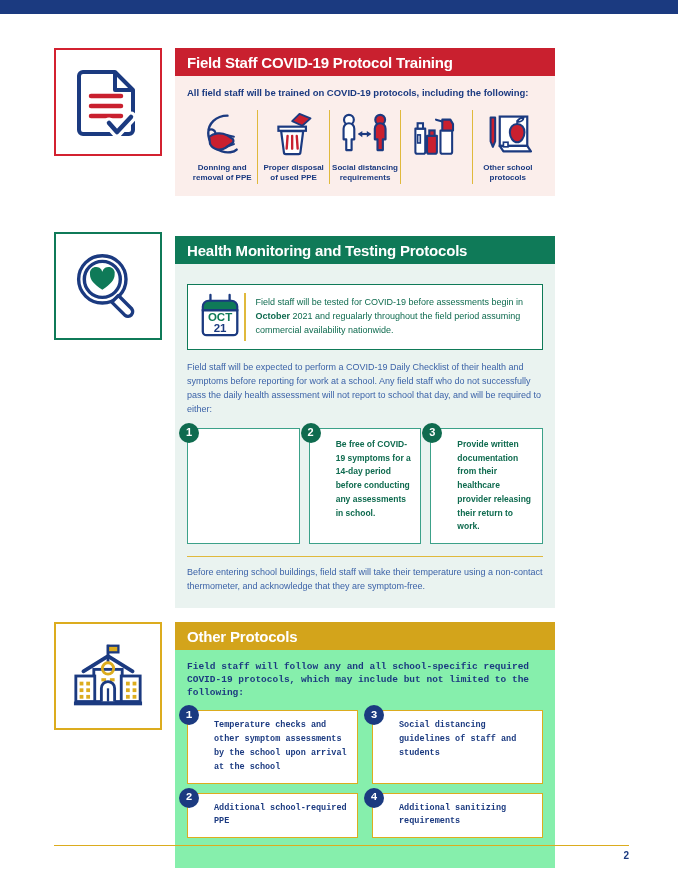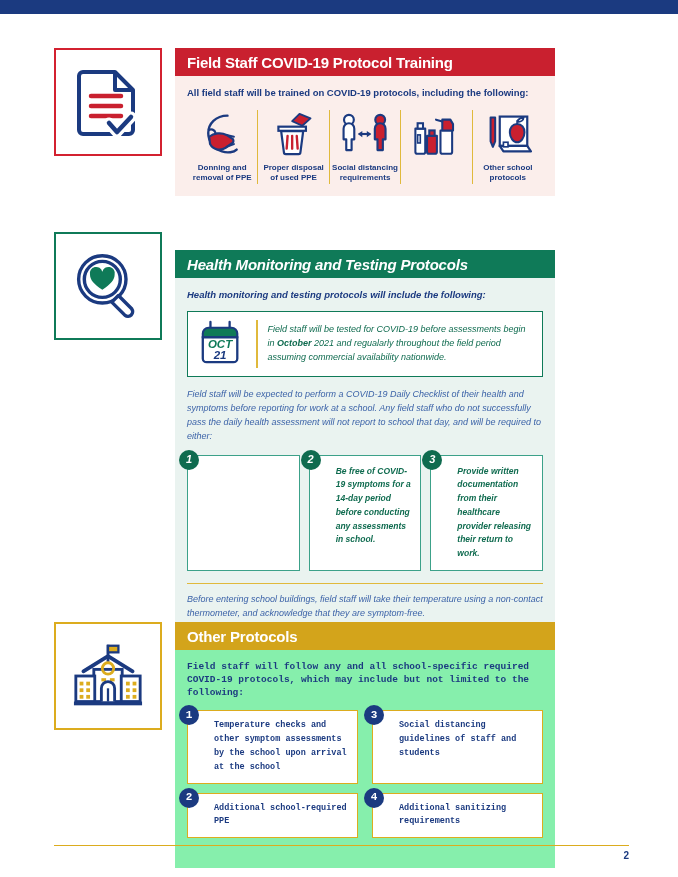--- a/index.html
+++ b/index.html
@@ -98,34 +98,34 @@
   }
   .icon-cap {
     margin-top: 7px;
     color: #1b3a80;
     font-size: 8px;
     font-weight: bold;
     line-height: 1.3;
   }
 
   
-  #sec2 { top: 250px; font-style: italic; }
+  #sec2 { top: 236px; }
   #sec2 .sec-head { background: #0f7a58; }
   #sec2 .sec-body { background: #eaf3f0; padding-bottom: 14px; }
 
   .callout {
     margin-top: 9px;
     background: #ffffff;
     border: 1.2px solid #0f7a58;
     display: flex;
     align-items: center;
     padding: 8px 10px;
     box-sizing: border-box;
   }
-  .callout-icon { flex: 0 0 auto; padding-right: 12px; }
+  .callout-icon { flex: 0 0 auto; padding-right: 0; }
   .callout-sep {
     flex: 0 0 auto;
     width: 1.5px;
     align-self: stretch;
     background: #e0b93c;
     margin-right: 10px;
   }
   .callout-text {
     color: #0f6b4f;
     font-size: 9px;
@@ -363,21 +363,20 @@
       <path d="M32 42 c-9 -6 -13 -11 -13 -16 a6.5 6.5 0 0 1 13 -3 a6.5 6.5 0 0 1 13 3 c0 5 -4 10 -13 16 z" fill="#0f7a58"></path>
     </svg>
   </span>
 </div>
 
 <div class="section" id="sec2">
   <div class="sec-head">
     <span class="title">Health Monitoring and Testing Protocols</span>
   </div>
   <div class="sec-body">
-    <p class="sec-intro">Health monitoring and testing protocols will include the following:</p>
 
     <div class="callout">
       <div class="callout-icon">
         <svg width="46" height="48" viewBox="0 0 48 50">
           <line x1="13" y1="2" x2="13" y2="10" stroke="#1b3a80" stroke-width="2.4" stroke-linecap="round"></line>
           <line x1="33" y1="2" x2="33" y2="10" stroke="#1b3a80" stroke-width="2.4" stroke-linecap="round"></line>
           <path d="M5 14 a6 6 0 0 1 6 -6 h24 a6 6 0 0 1 6 6 v4 h-36 z" fill="#0f7a58" stroke="#1b3a80" stroke-width="2.2"></path>
           <path d="M5 18 h36 v22 a4 4 0 0 1 -4 4 h-28 a4 4 0 0 1 -4 -4 z" fill="#ffffff" stroke="#1b3a80" stroke-width="2.4"></path>
           <text x="23" y="29" font-family="Liberation Sans, sans-serif" font-size="12" font-weight="bold" fill="#0f7a58" text-anchor="middle">OCT</text>
           <text x="23" y="41" font-family="Liberation Sans, sans-serif" font-size="12" font-weight="bold" fill="#1b3a80" text-anchor="middle">21</text>

